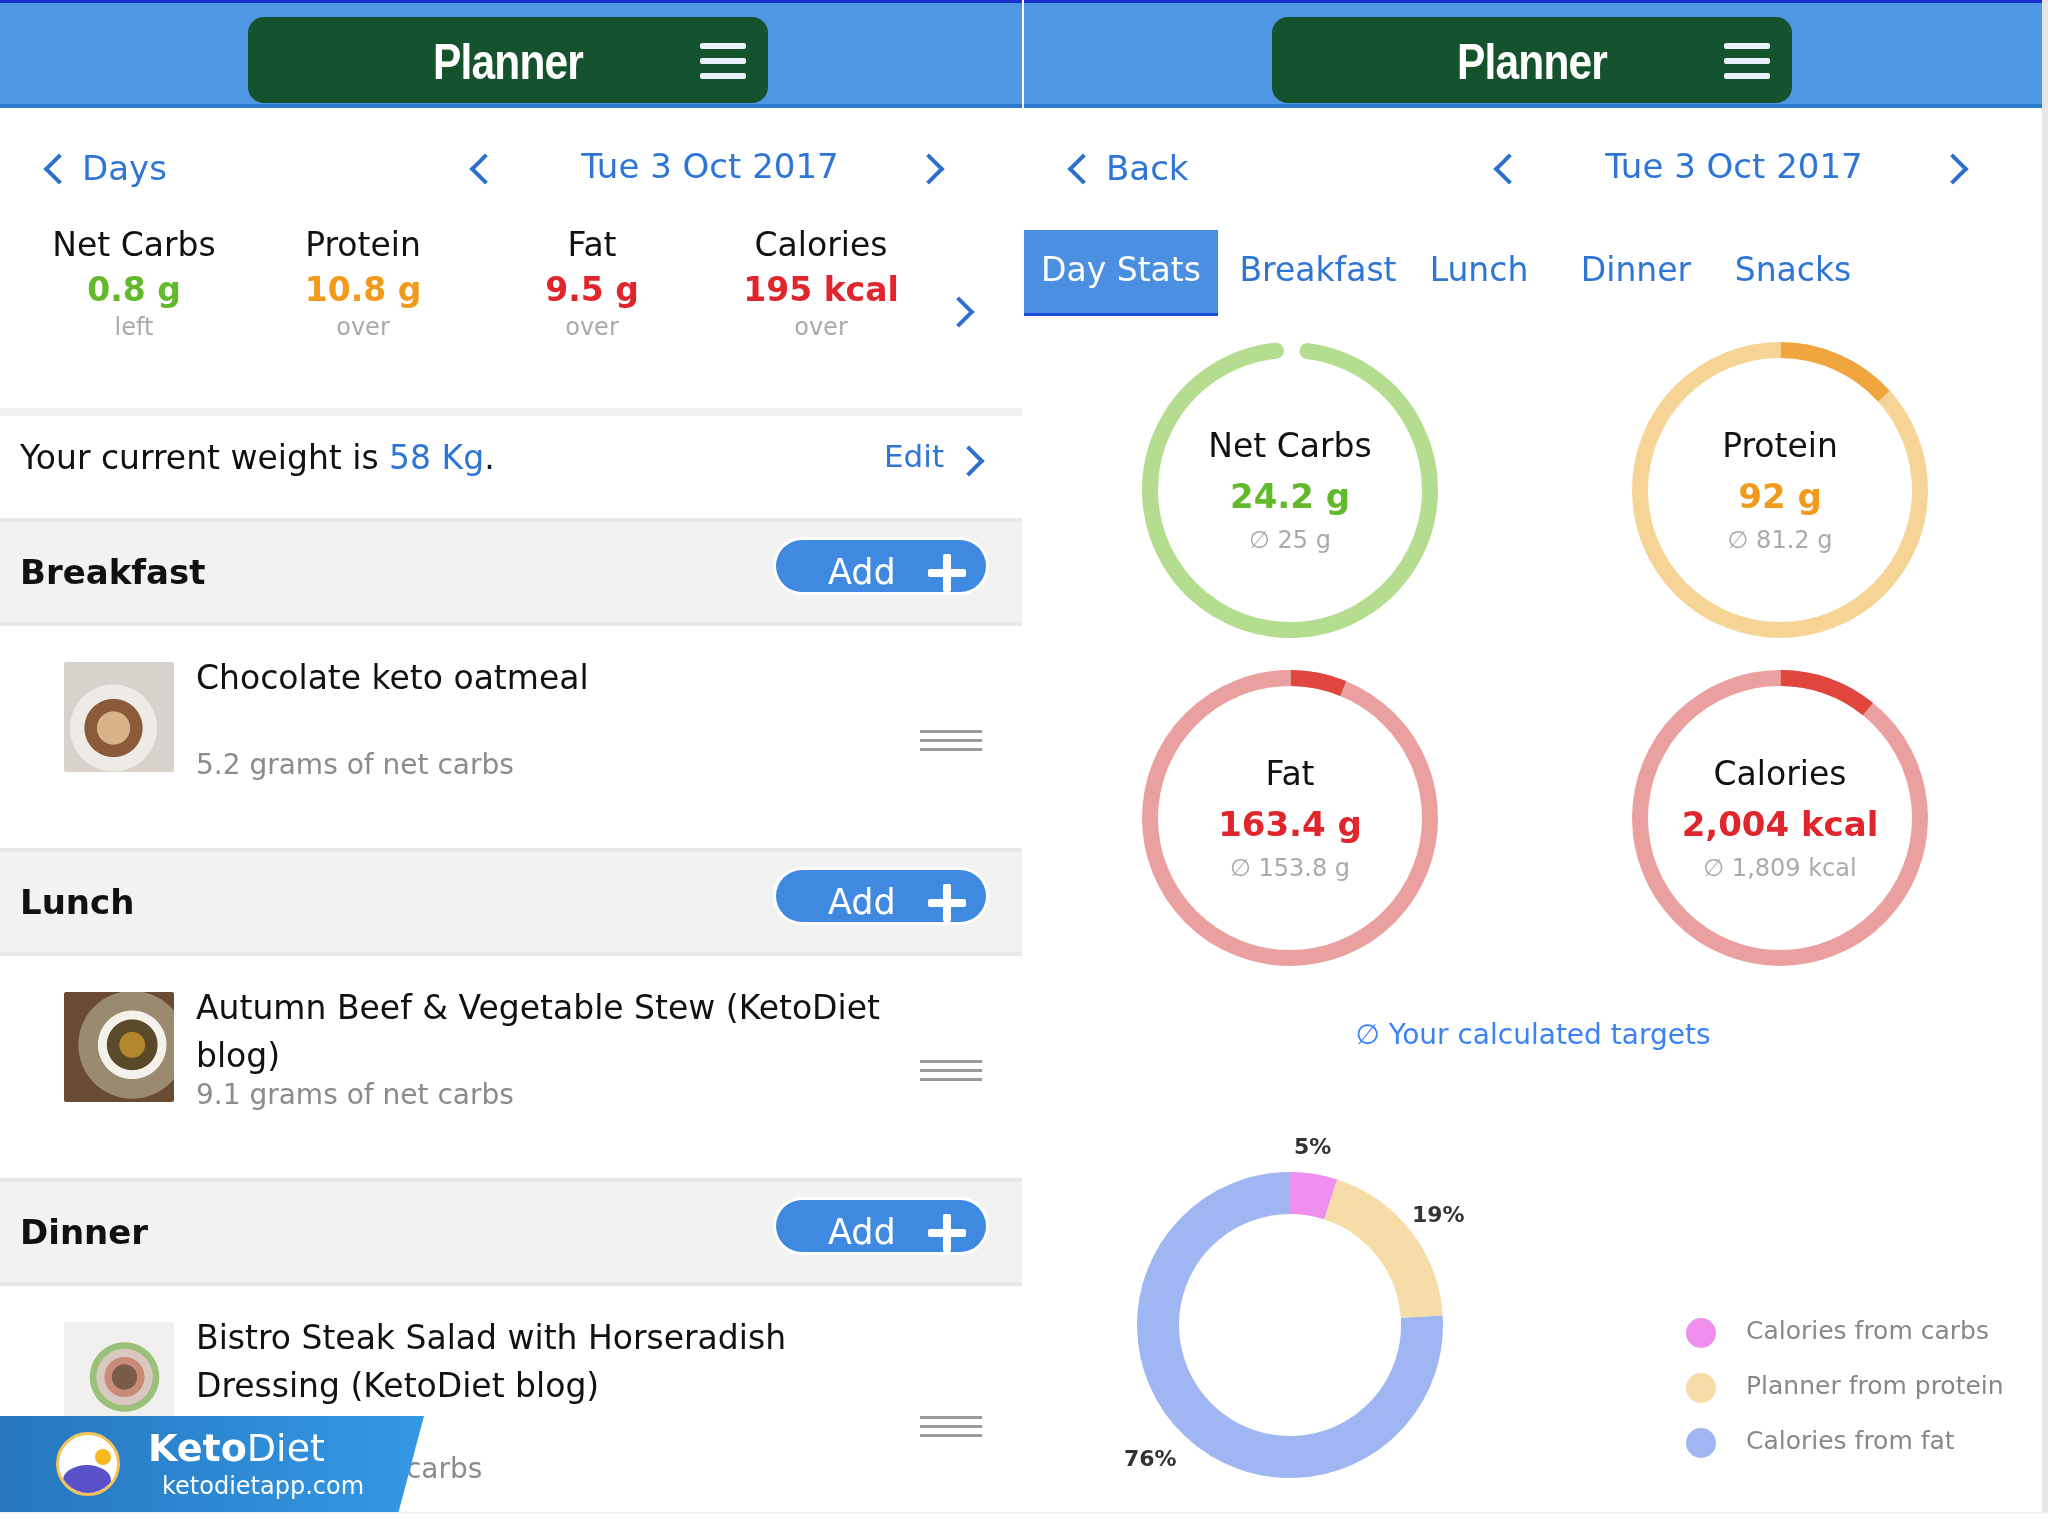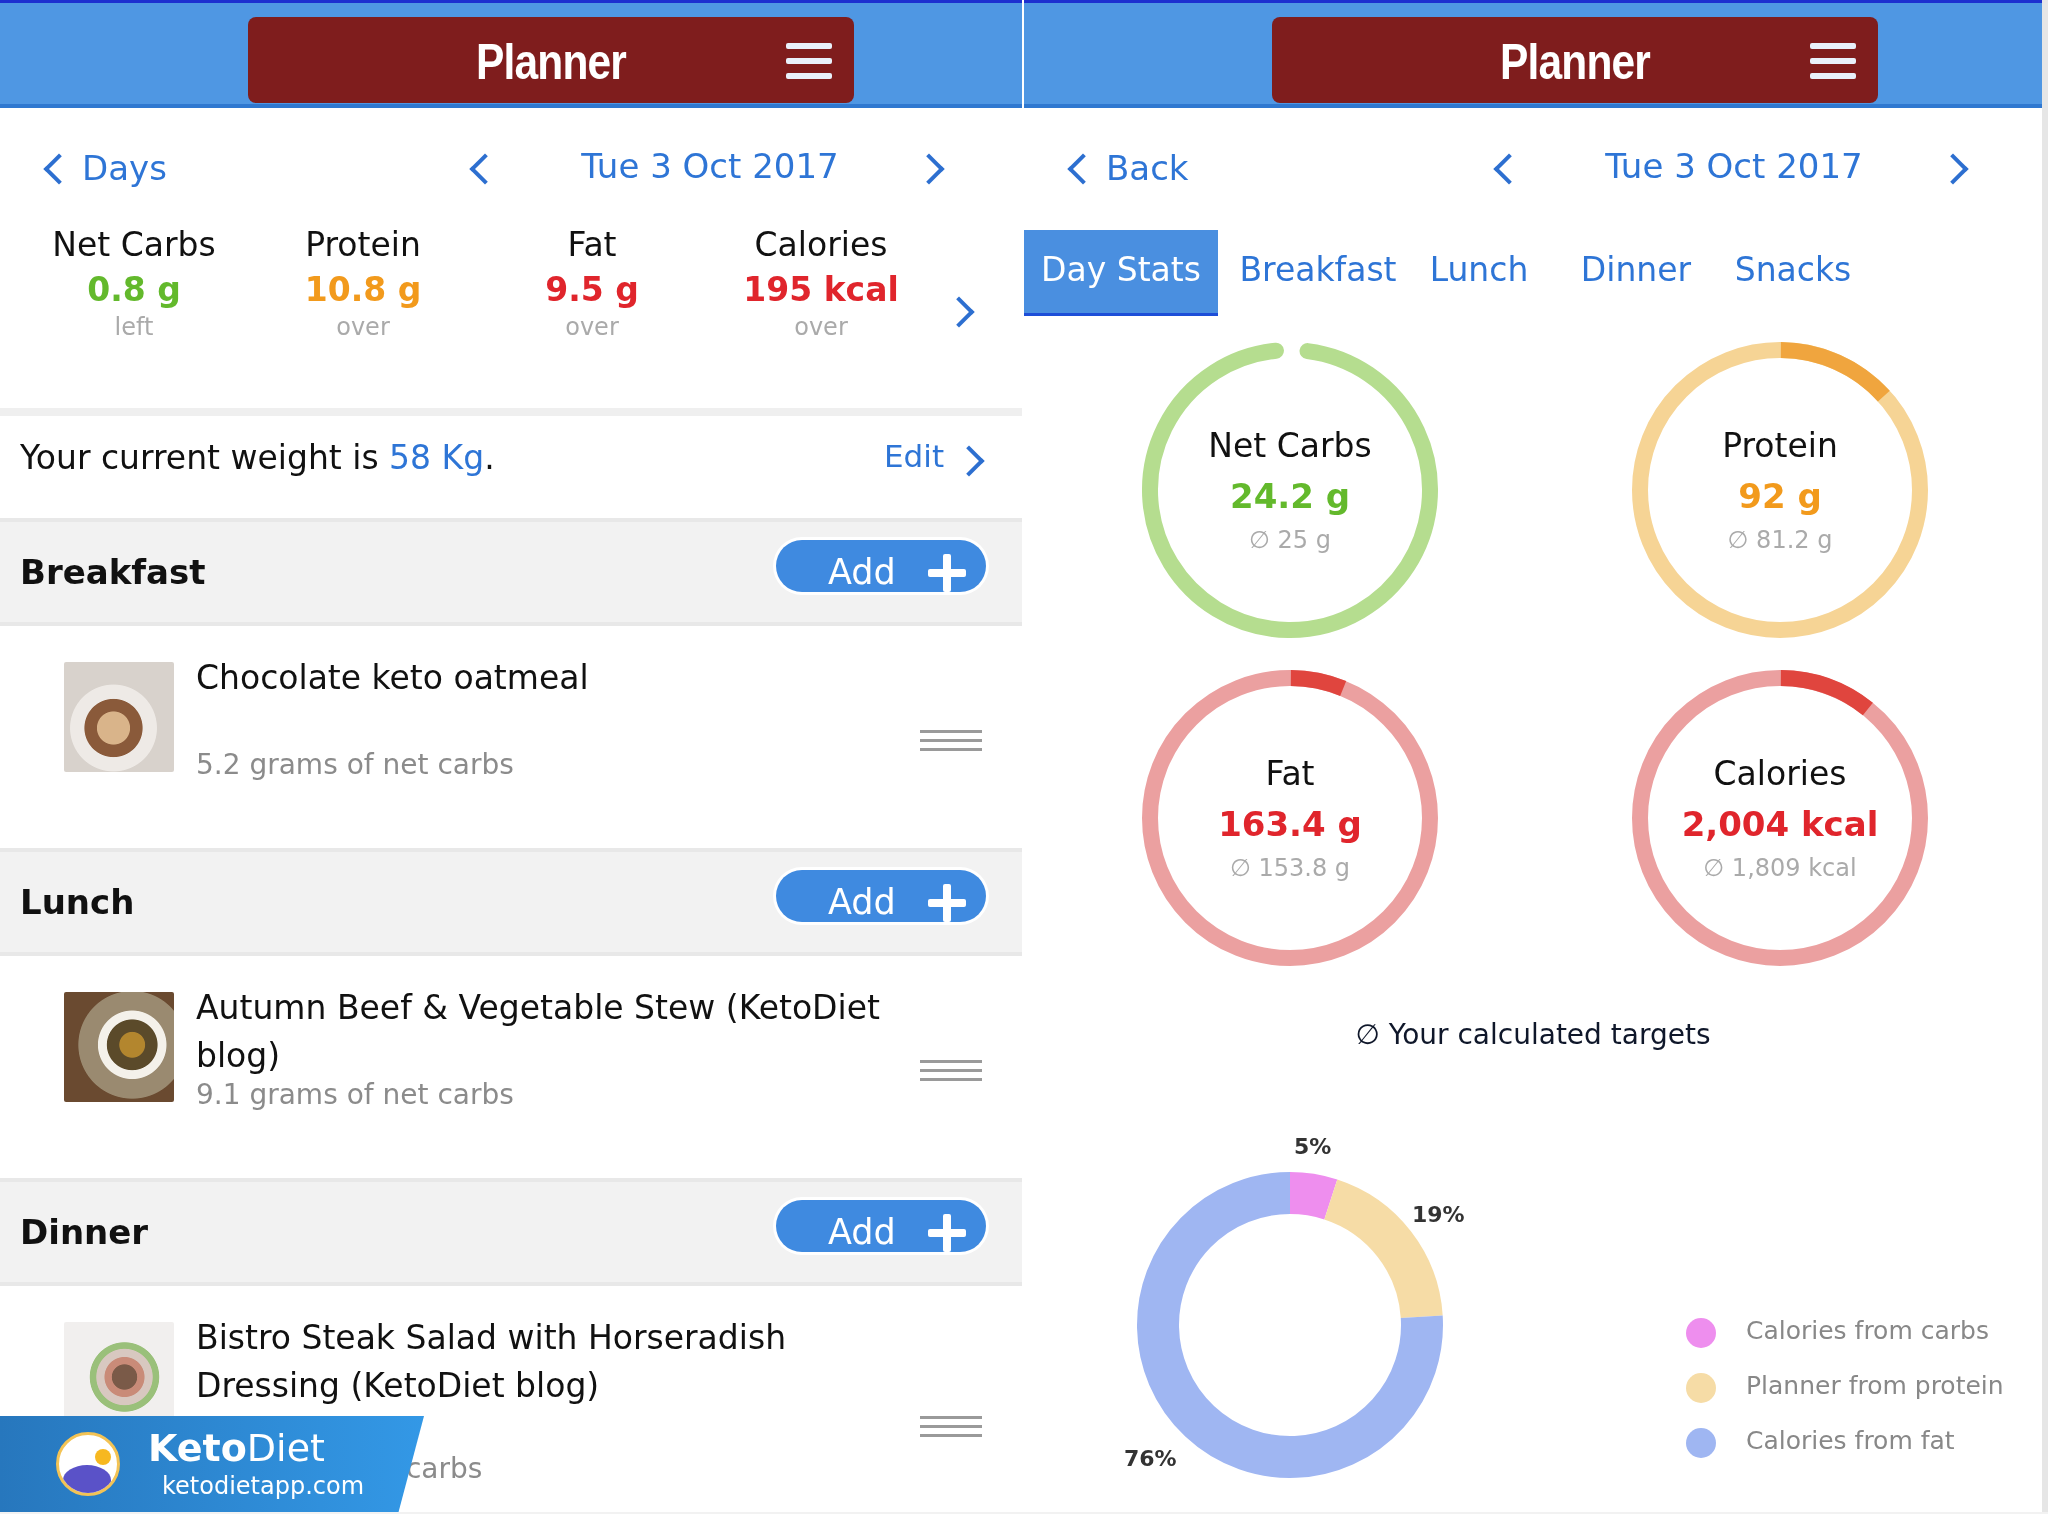--- a/index.html
+++ b/index.html
@@ -6,21 +6,21 @@
   html, body { width: 2048px; height: 1539px; background: #ffffff; overflow: hidden; }
   body { position: relative; font-family: "DejaVu Sans", sans-serif; color: #111; }
 
   .panel { position: absolute; top: 0; height: 1512px; background: #fff; overflow: hidden; }
   #left { left: 0; width: 1022px; }
   #right { left: 1024px; width: 1024px; border-right: 6px solid #e6e6e6; }
   .bottom-strip { position: absolute; left: 0; top: 1512px; width: 2048px; height: 27px; background: #fff; border-top: 2px solid #f2f2f2; }
 
   
   .appbar { position: absolute; left: 0; top: 0; width: 100%; height: 108px; background: #4f97e3; border-top: 3px solid #1d2fd0; border-bottom: 4px solid #2f78d0; }
-  .title-pill { position: absolute; left: 248px; top: 14px; width: 606px; height: 86px; background: #7f1d1d; border-radius: 8px; }
+  .title-pill { position: absolute; left: 248px; top: 14px; width: 520px; height: 86px; background: #14532d; border-radius: 16px; }
   .title-text { position: absolute; left: 0; width: 100%; top: 16px; text-align: center; font-family: "Liberation Sans", sans-serif; font-weight: bold; font-size: 50px; color: #fff; letter-spacing: -1px; transform: scaleX(0.85); }
   .menu-icon { position: absolute; right: 22px; top: 26px; width: 46px; height: 36px; cursor: pointer; }
   .menu-icon span { position: absolute; left: 0; width: 46px; height: 6px; background: #e9f1fb; border-radius: 2px; }
   .menu-icon span:nth-child(1) { top: 0; } .menu-icon span:nth-child(2) { top: 15px; } .menu-icon span:nth-child(3) { top: 30px; }
 
   
   .navrow { position: absolute; left: 0; top: 140px; width: 100%; height: 56px; }
   .chev { position: absolute; width: 22px; height: 22px; border-left: 4px solid #2d6fd0; border-bottom: 4px solid #2d6fd0; }
   .chev.left { transform: rotate(45deg); }
   .chev.right { transform: rotate(-135deg); }
@@ -88,21 +88,21 @@
   .tab.active { background: #4a8fe0; color: #fff; border-bottom: 3px solid #1d4ed8; }
 
   
   .ring { position: absolute; width: 320px; height: 320px; }
   .ring svg { position: absolute; left: 0; top: 0; }
   .ring .txt { position: absolute; left: 0; width: 100%; text-align: center; }
   .ring .name { top: 96px; font-size: 33px; color: #111; }
   .ring .val { top: 146px; font-size: 34px; font-weight: bold; }
   .ring .target { top: 196px; font-size: 24px; color: #aaa; }
 
-  .targets-note { position: absolute; left: 0; width: 100%; top: 1018px; text-align: center; font-size: 28px; color: #0f172a; }
+  .targets-note { position: absolute; left: 0; width: 100%; top: 1018px; text-align: center; font-size: 28px; color: #3b82f6; }
 
   .pie-wrap { position: absolute; left: 0; top: 0; width: 1024px; height: 1512px; pointer-events: none; }
   .pie-label { position: absolute; font-size: 22px; font-weight: bold; color: #333; }
   .legend { position: absolute; left: 636px; top: 1310px; width: 360px; }
   .legend-item { position: relative; height: 55px; }
   .legend-dot { position: absolute; left: 26px; top: 8px; width: 30px; height: 30px; border-radius: 50%; }
   .legend-lbl { position: absolute; left: 86px; top: 6px; font-size: 25px; color: #888; white-space: nowrap; }
 </style>
 </head>
 <body>

